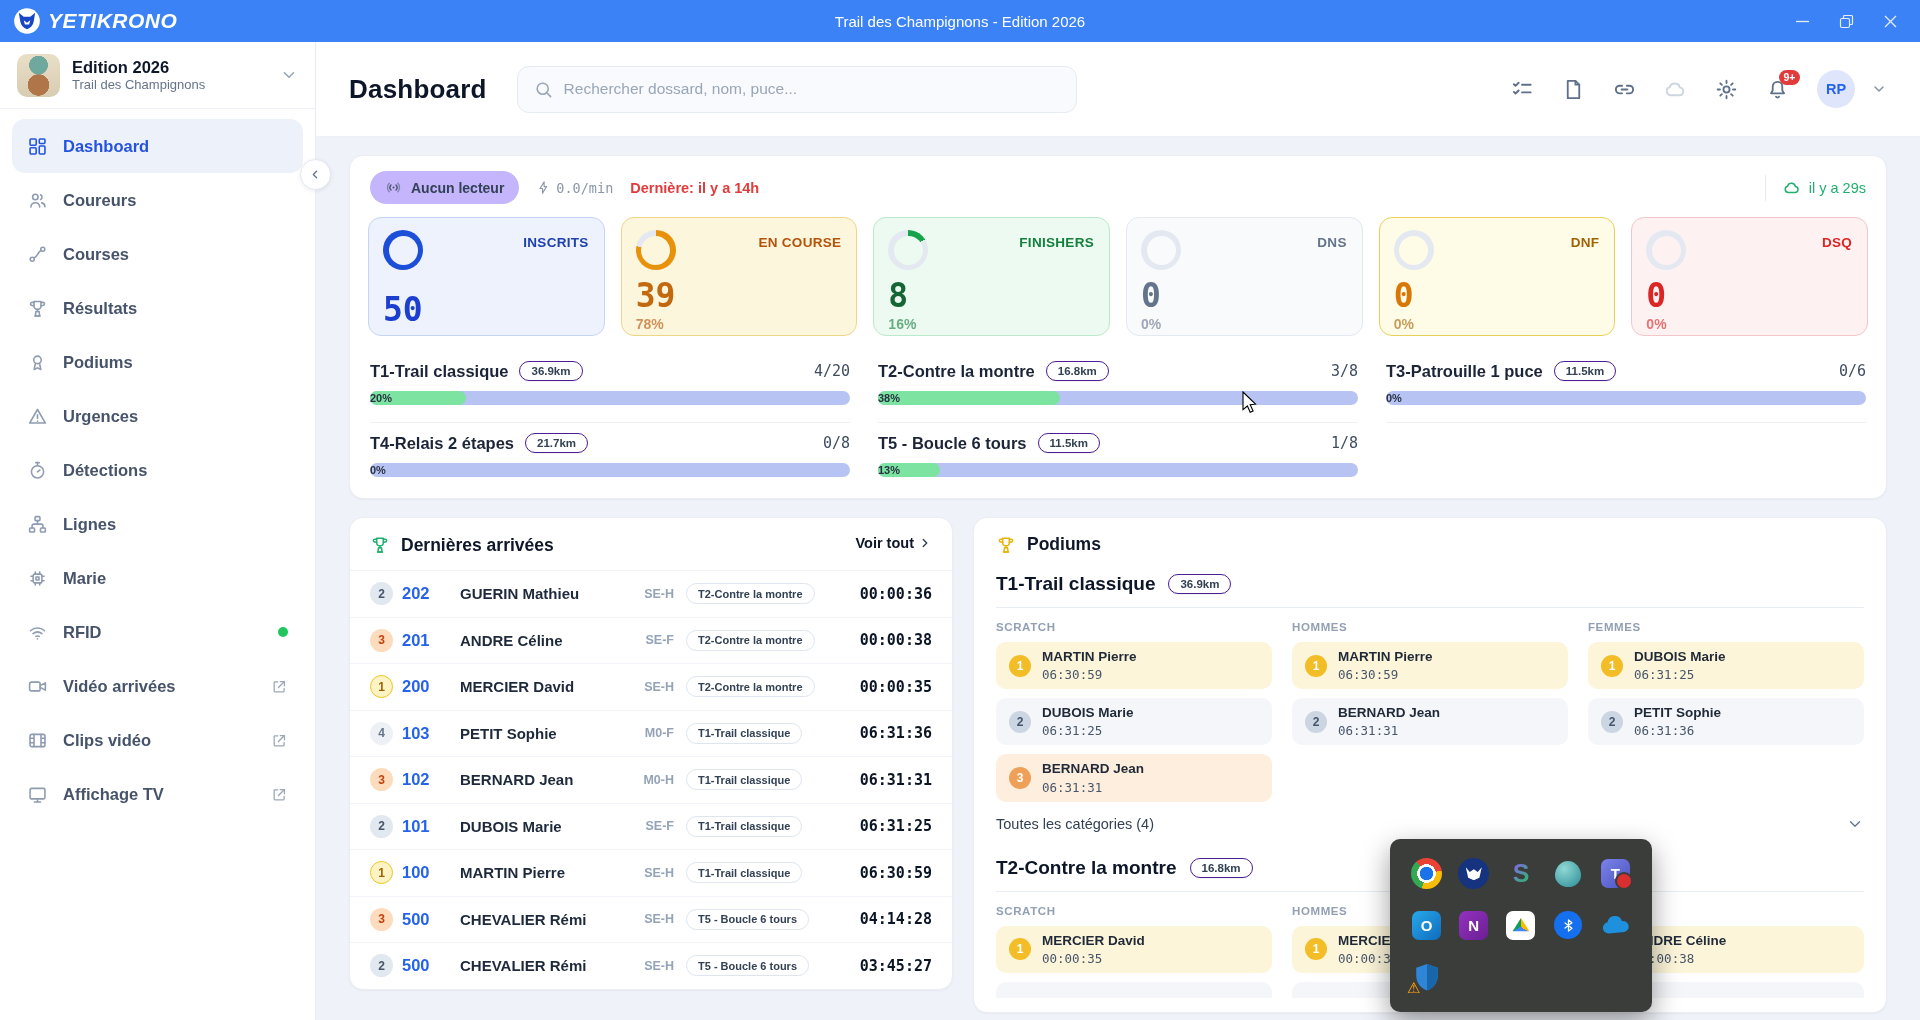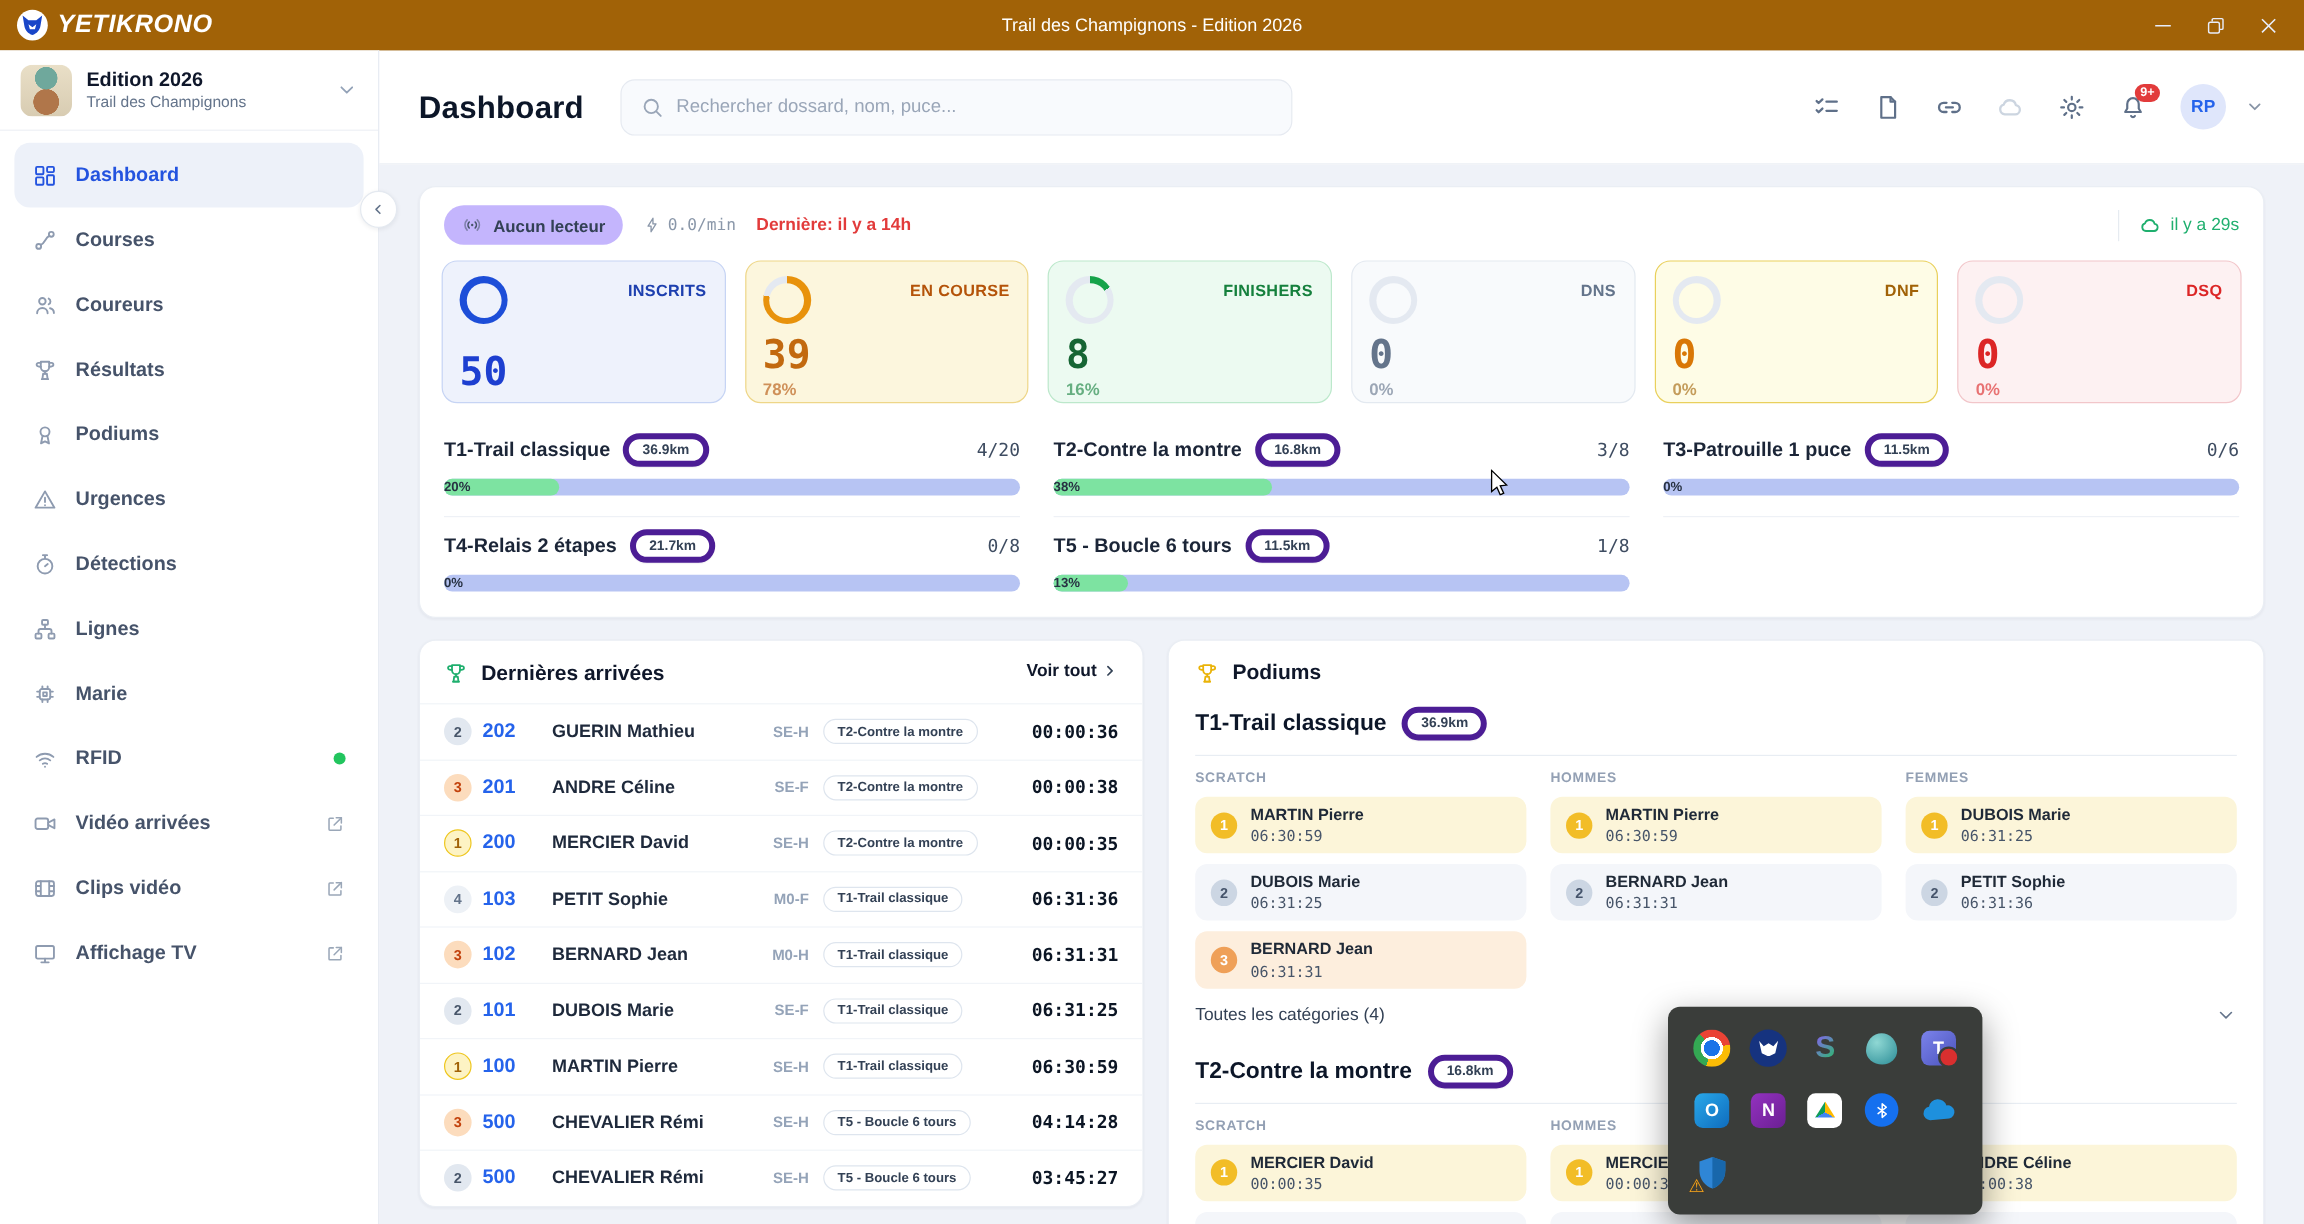--- a/index.html
+++ b/index.html
@@ -3,21 +3,21 @@
 <meta charset="utf-8">
 <style>
   * { margin:0; padding:0; box-sizing:border-box; }
   html,body { width:1920px; height:1020px; overflow:hidden; }
   body { font-family:"Liberation Sans", sans-serif; background:#eff2f8; position:relative; color:#1e293b; }
   .mono { font-family:"DejaVu Sans Mono", monospace; }
   .icn { display:inline-block; }
   .icn svg { width:100%; height:100%; display:block; }
 
   
-  .titlebar { height:42px; background:#a16207; position:relative; display:flex; align-items:center; color:#fff; }
+  .titlebar { height:42px; background:#3b82f6; position:relative; display:flex; align-items:center; color:#fff; }
   .brand { position:absolute; left:13px; top:0; height:42px; display:flex; align-items:center; gap:7px; }
   .brand-logo { width:28px; height:28px; }
   .brand-text { font-size:21px; font-weight:800; font-style:italic; letter-spacing:.5px; }
   .tb-title { margin:0 auto; font-size:15px; font-weight:400; }
   .win-controls { position:absolute; right:8px; top:0; height:42px; display:flex; align-items:center; }
   .wbtn { width:44px; height:32px; display:grid; place-items:center; color:#e8edfb; cursor:default; }
   .wbtn svg { width:15px; height:15px; }
 
   
   .app { display:flex; height:978px; }
@@ -94,21 +94,21 @@
   .stat-gray  { --bg:#f8fafc; --label:#64748b; --value:#64748b; --ring:#cbd5e1; border-color:#e3e9f0; }
   .stat-yellow{ --bg:#fefce6; --label:#a16207; --value:#d97706; --ring:#cbd5e1; border-color:#e9d05c; }
   .stat-red   { --bg:#fdf1f2; --label:#dc2626; --value:#dc2626; --ring:#cbd5e1; border-color:#f2c6ca; }
 
   
   .races-grid { display:grid; grid-template-columns:repeat(3,1fr); column-gap:28px; padding:0 2px; }
   .race { padding:10px 0 17px; border-bottom:1px solid #eef1f6; }
   .race.row2 { border-bottom:none; }
   .race-head { display:flex; align-items:center; gap:11px; margin-bottom:10px; }
   .race-name { font-size:16.5px; font-weight:700; color:#1b2537; white-space:nowrap; }
-  .race-km { border:5px solid #4c1d95; background:#fff; border-radius:999px; padding:3px 11px; font-size:11.5px; font-weight:800;
+  .race-km { border:1px solid #4c1d95; background:#fff; border-radius:999px; padding:3px 11px; font-size:11.5px; font-weight:800;
      color:#334155; box-shadow:0 1px 1px rgba(16,24,40,.05); }
   .race-count { margin-left:auto; font-family:"DejaVu Sans Mono", monospace; font-size:15px; color:#3e4c61; }
   .race-bar { height:14px; border-radius:999px; background:#b7c4f3; position:relative; }
   .race-fill { position:absolute; left:0; top:0; bottom:0; background:#7de3a1; border-radius:999px; }
   .race-pct { position:absolute; inset:0; text-align:left; font-size:11px; font-weight:700; color:#273142; line-height:14px; }
 
   
   .bottom-grid { display:grid; grid-template-columns:604px 1fr; gap:20px; margin-top:18px; align-items:start; }
 
   
@@ -250,37 +250,37 @@
               <rect x="14" y="3.5" width="6.5" height="5" rx="1"></rect>
               <rect x="14" y="11.5" width="6.5" height="9" rx="1"></rect>
               <rect x="3.5" y="13.5" width="7" height="7" rx="1"></rect>
             </svg>
           </span>
           <span class="nav-label">Dashboard</span>
         </div>
         <div class="nav-item">
           <span class="icn nav-icn">
             <svg viewBox="0 0 24 24" fill="none" stroke="currentColor" stroke-width="1.8" stroke-linecap="round" stroke-linejoin="round">
-              <circle cx="6" cy="17.5" r="2.3"></circle>
-              <circle cx="18" cy="6" r="2.3"></circle>
-              <path d="M8 16c4-1.5 4-6.5 8-8.5"></path>
-            </svg>
-          </span>
-          <span class="nav-label">Courses</span>
-        </div>
-        <div class="nav-item">
-          <span class="icn nav-icn">
-            <svg viewBox="0 0 24 24" fill="none" stroke="currentColor" stroke-width="1.8" stroke-linecap="round" stroke-linejoin="round">
               <circle cx="9.5" cy="8" r="3.1"></circle>
               <path d="M4.5 19.5c0-3 2.3-5 5-5s5 2 5 5"></path>
               <path d="M15.5 5.5a3 3 0 0 1 0 5.4"></path>
               <path d="M16.8 14.7c2.2.5 3.7 2.2 3.7 4.5"></path>
             </svg>
           </span>
           <span class="nav-label">Coureurs</span>
+        </div>
+        <div class="nav-item">
+          <span class="icn nav-icn">
+            <svg viewBox="0 0 24 24" fill="none" stroke="currentColor" stroke-width="1.8" stroke-linecap="round" stroke-linejoin="round">
+              <circle cx="6" cy="17.5" r="2.3"></circle>
+              <circle cx="18" cy="6" r="2.3"></circle>
+              <path d="M8 16c4-1.5 4-6.5 8-8.5"></path>
+            </svg>
+          </span>
+          <span class="nav-label">Courses</span>
         </div>
         <div class="nav-item">
           <span class="icn nav-icn">
             <svg viewBox="0 0 24 24" fill="none" stroke="currentColor" stroke-width="1.8" stroke-linecap="round" stroke-linejoin="round">
               <path d="M8 4h8v5a4 4 0 0 1-8 0z"></path>
               <path d="M8 5H5.8a1 1 0 0 0-.1 3.4c.9.5 2.3.3 2.3.3"></path>
               <path d="M16 5h2.2a1 1 0 0 1 .1 3.4c-.9.5-2.3.3-2.3.3"></path>
               <path d="M12 13v2.4"></path>
               <path d="M9 20.5h6"></path>
               <path d="M10.2 15.4h3.6l.7 5.1h-5z"></path>

